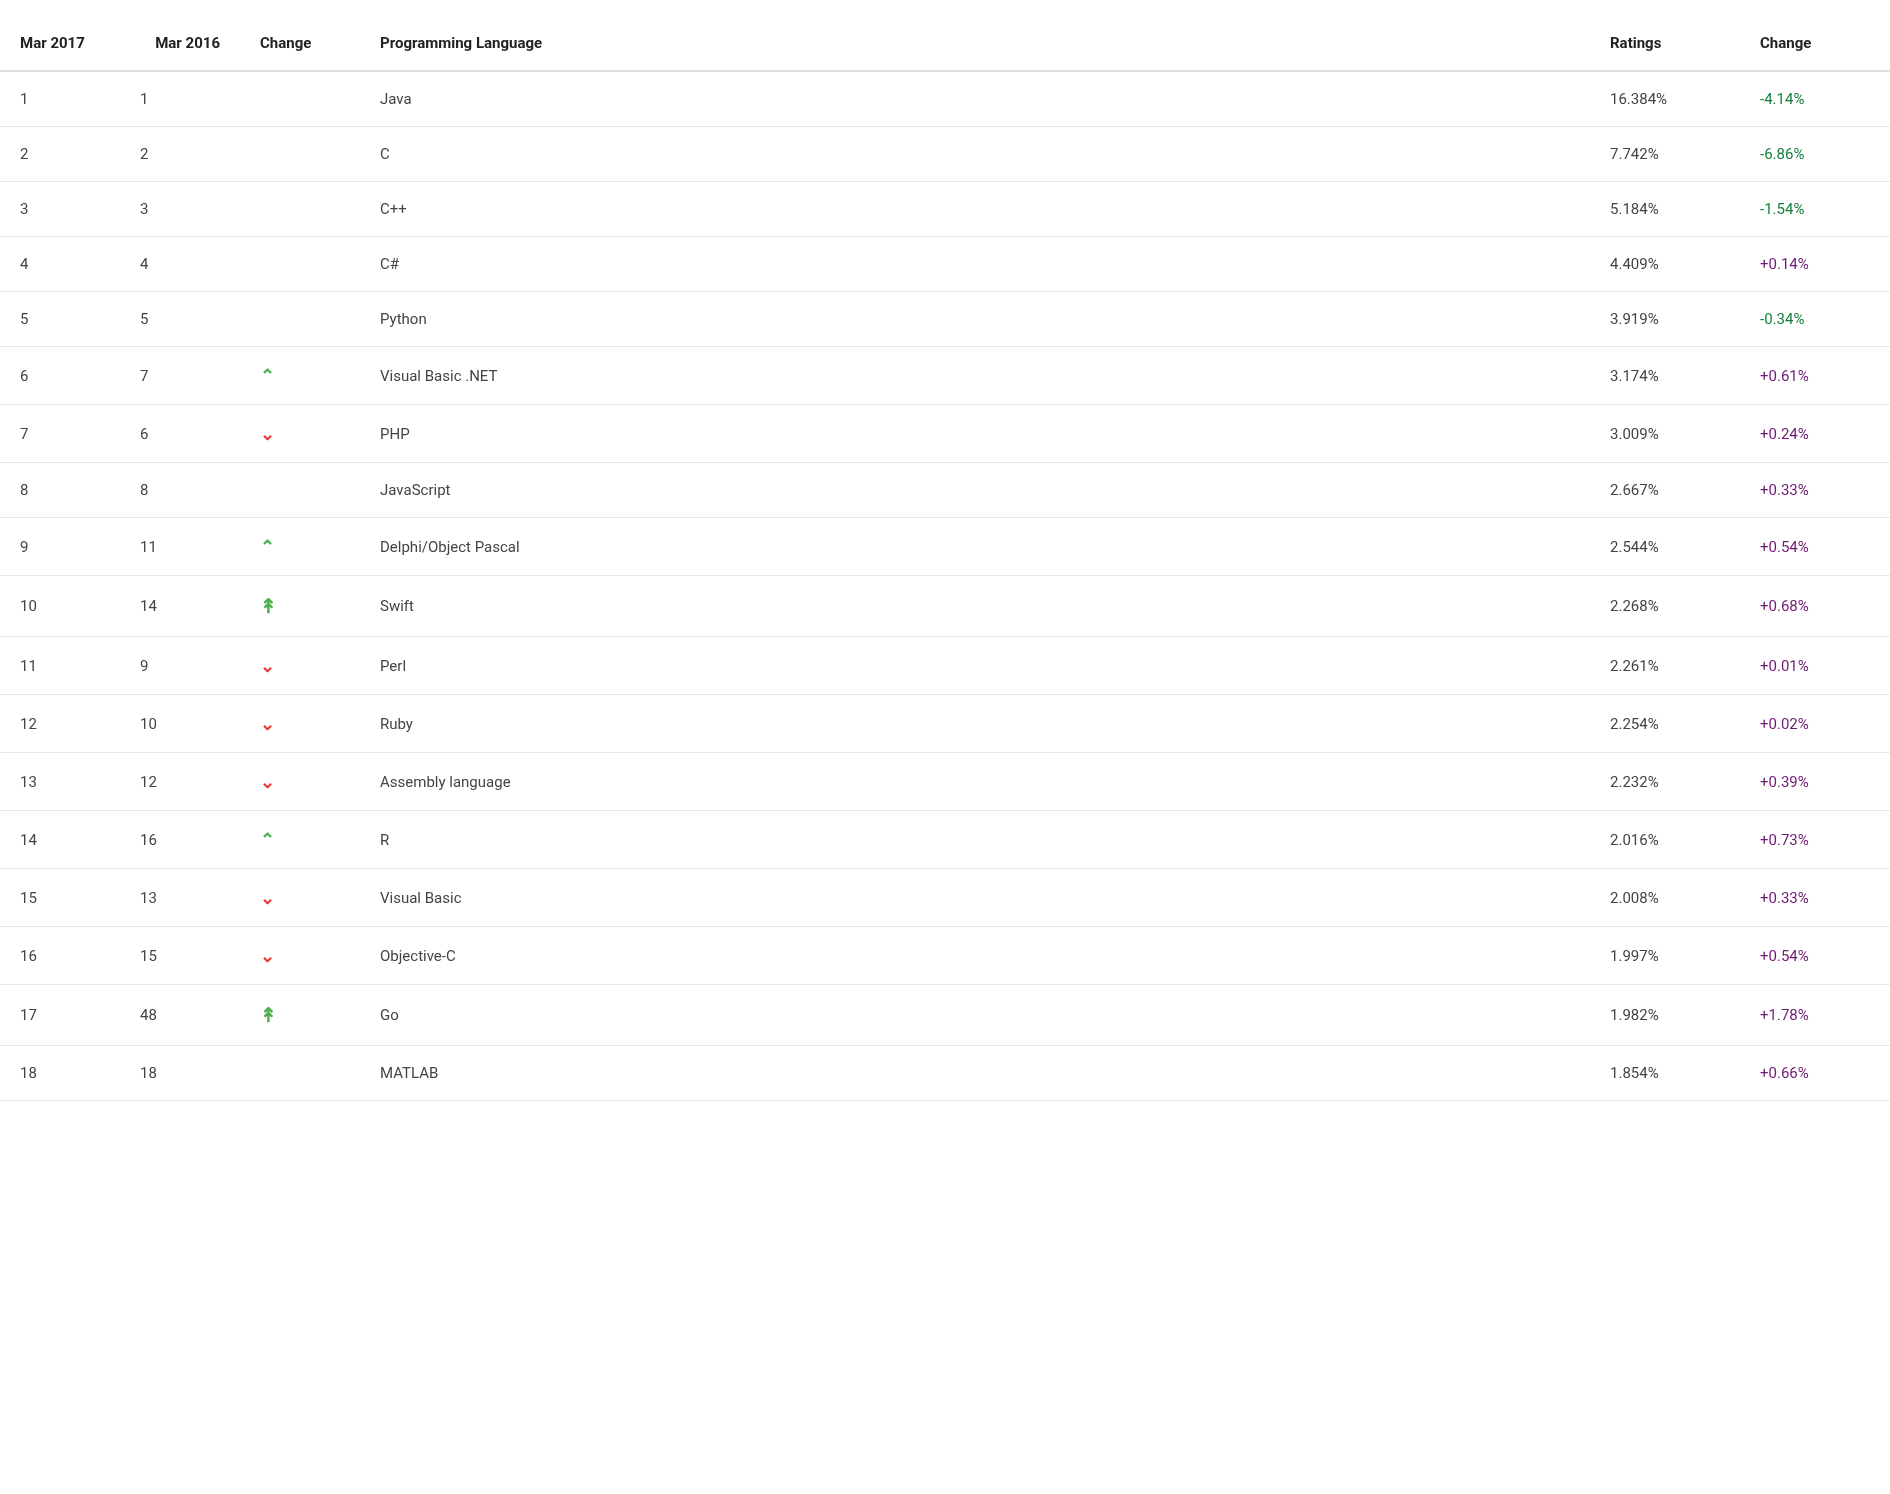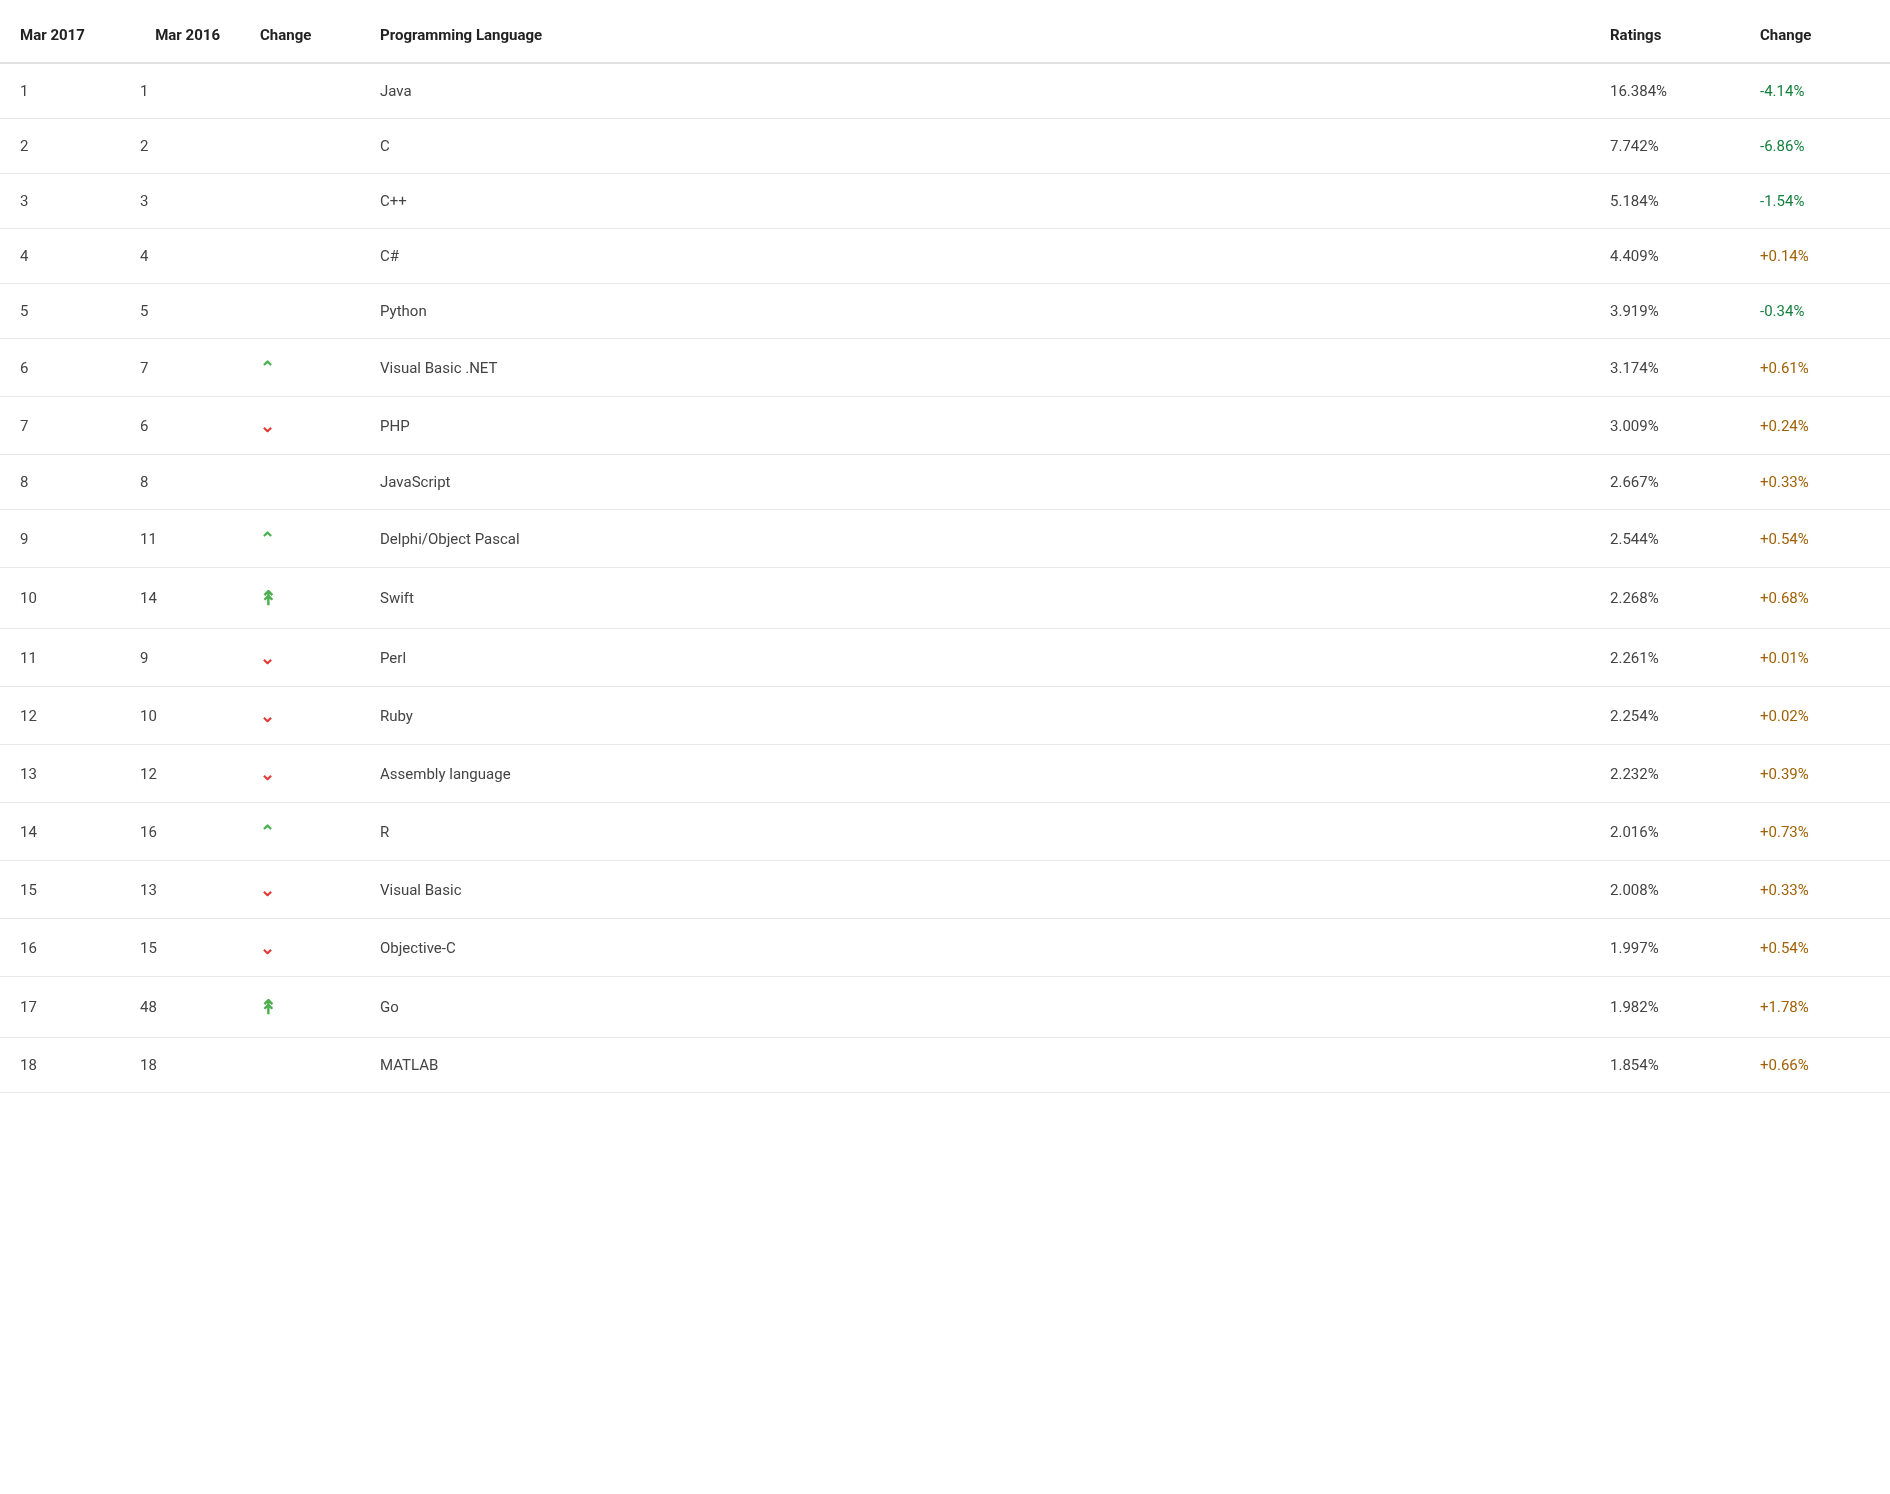--- a/index.html
+++ b/index.html
@@ -11,21 +11,21 @@
     body {
       font-family: -apple-system, BlinkMacSystemFont, 'Segoe UI', Roboto, Arial, sans-serif;
       background: #ffffff;
       color: #333333;
       font-size: 15px;
     }
 
     .table-container {
       width: 100%;
       max-width: 1890px;
-      margin: 8px auto;
+      margin: 16px auto;
     }
 
     table {
       width: 100%;
       border-collapse: collapse;
     }
 
     thead tr {
       border-bottom: 2px solid #e0e0e0;
     }
@@ -57,21 +57,21 @@
       color: #4caf50;
       font-size: 16px;
     }
 
     .change-down {
       color: #e53935;
       font-size: 16px;
     }
 
     .rating-positive {
-      color: #a16207;
+      color: #701a75;
     }
 
     .rating-negative {
       color: #15803d;
     }
 
     .col-mar2017 { width: 120px; }
     .col-mar2016 { width: 120px; text-align: right; }
     .col-change { width: 120px; }
     .col-language { width: auto; }

